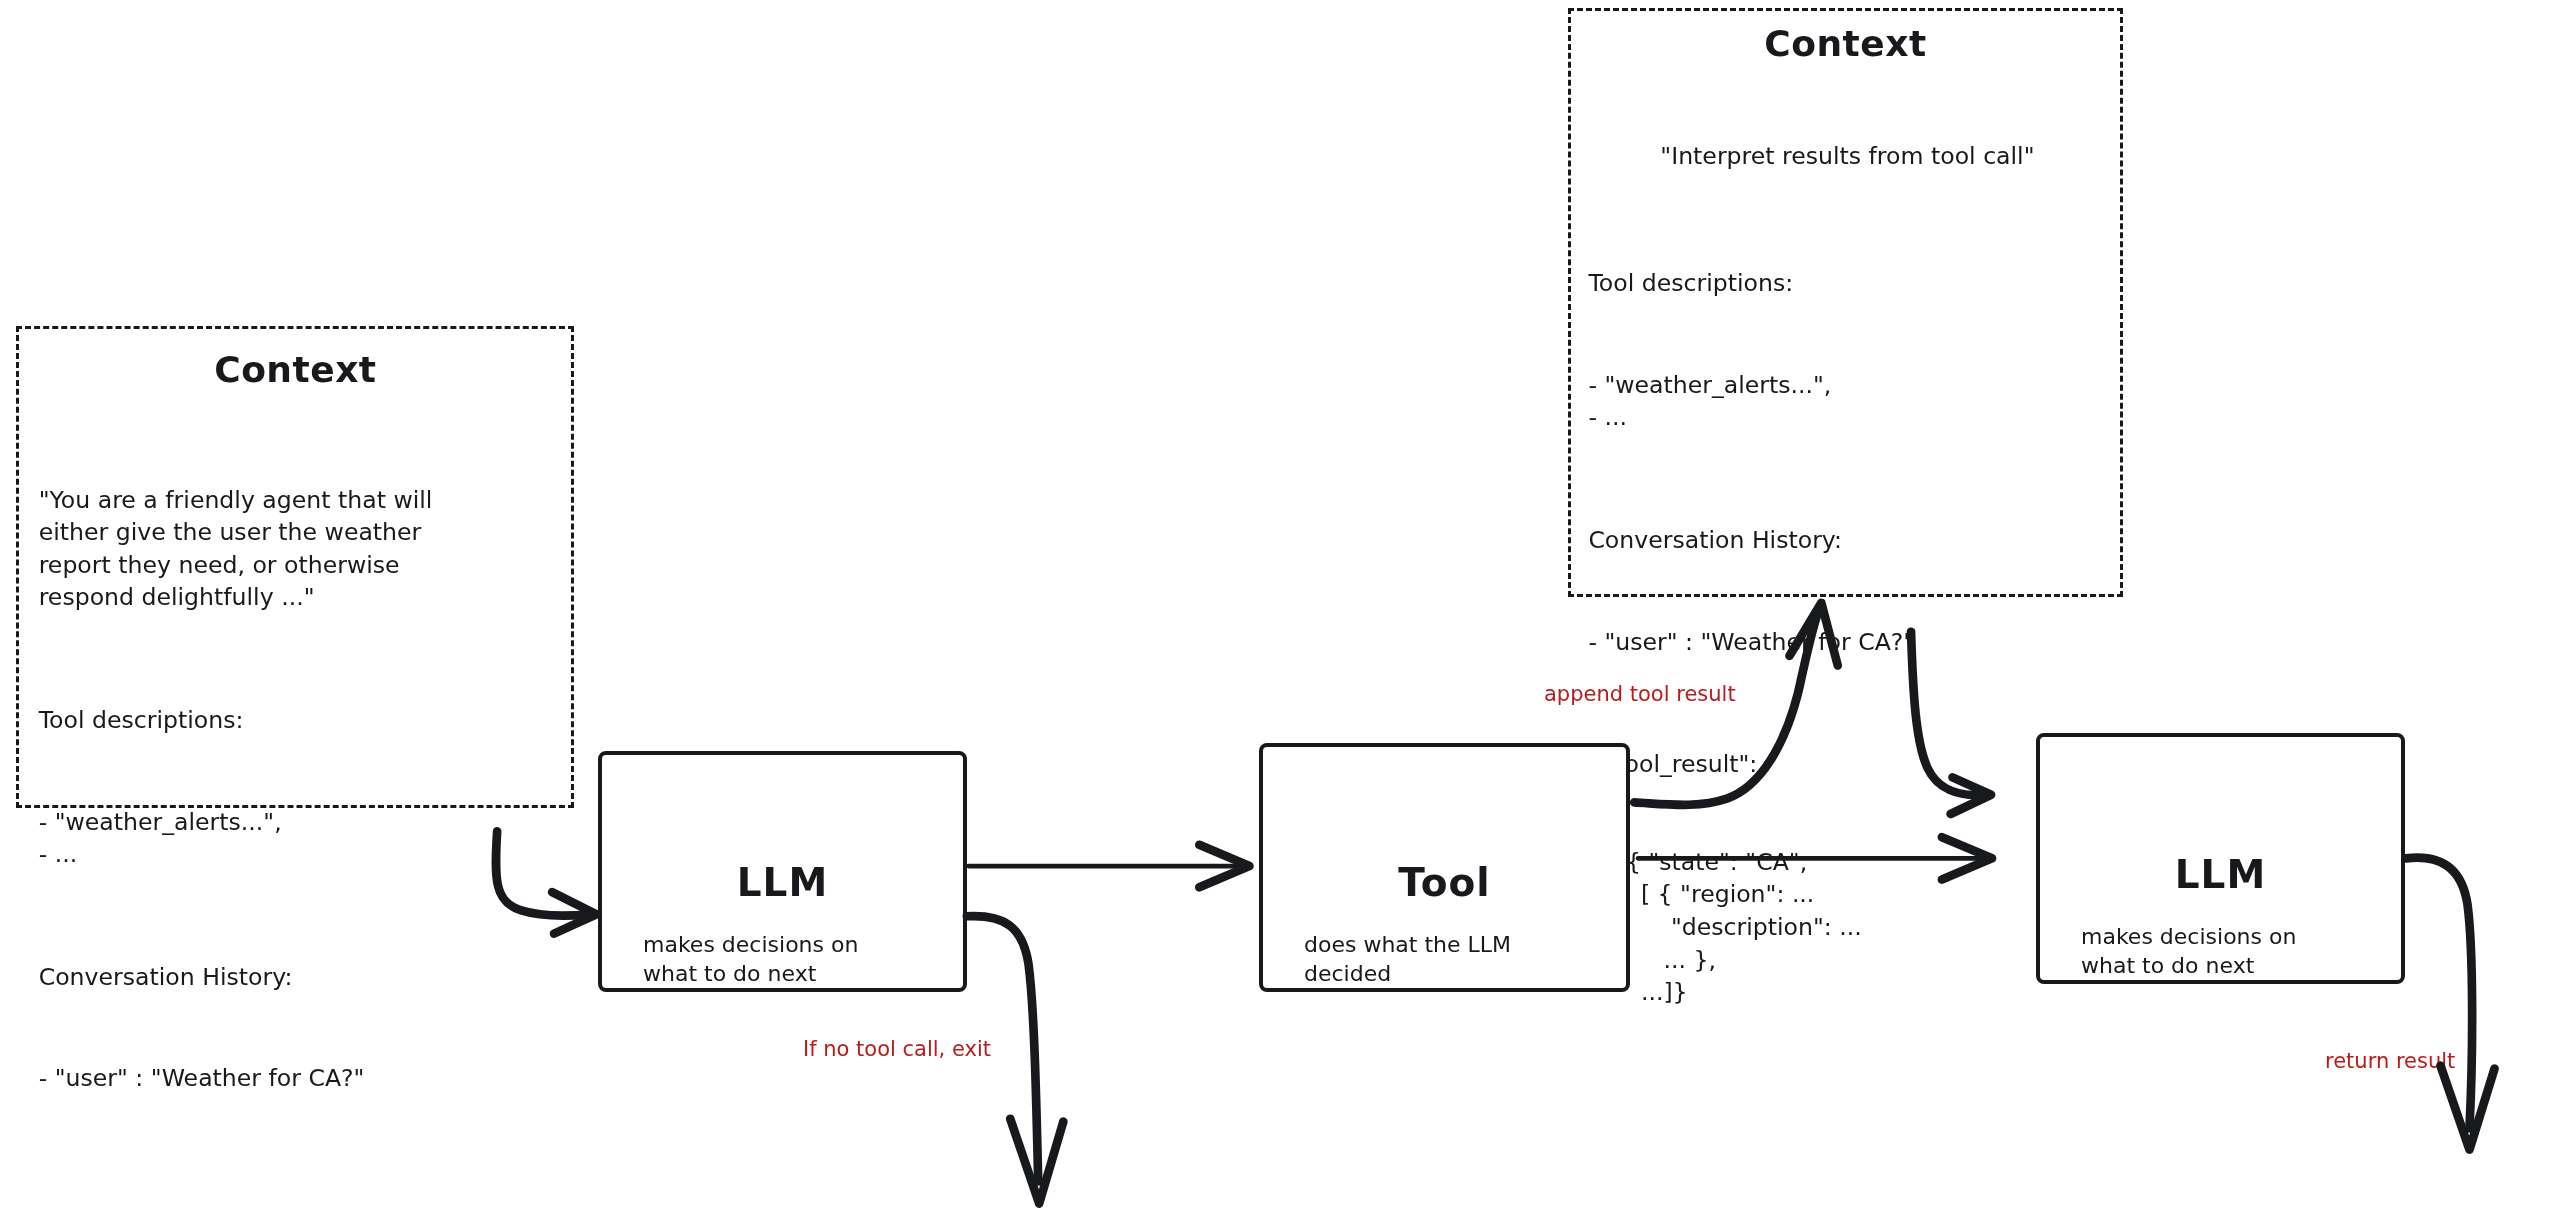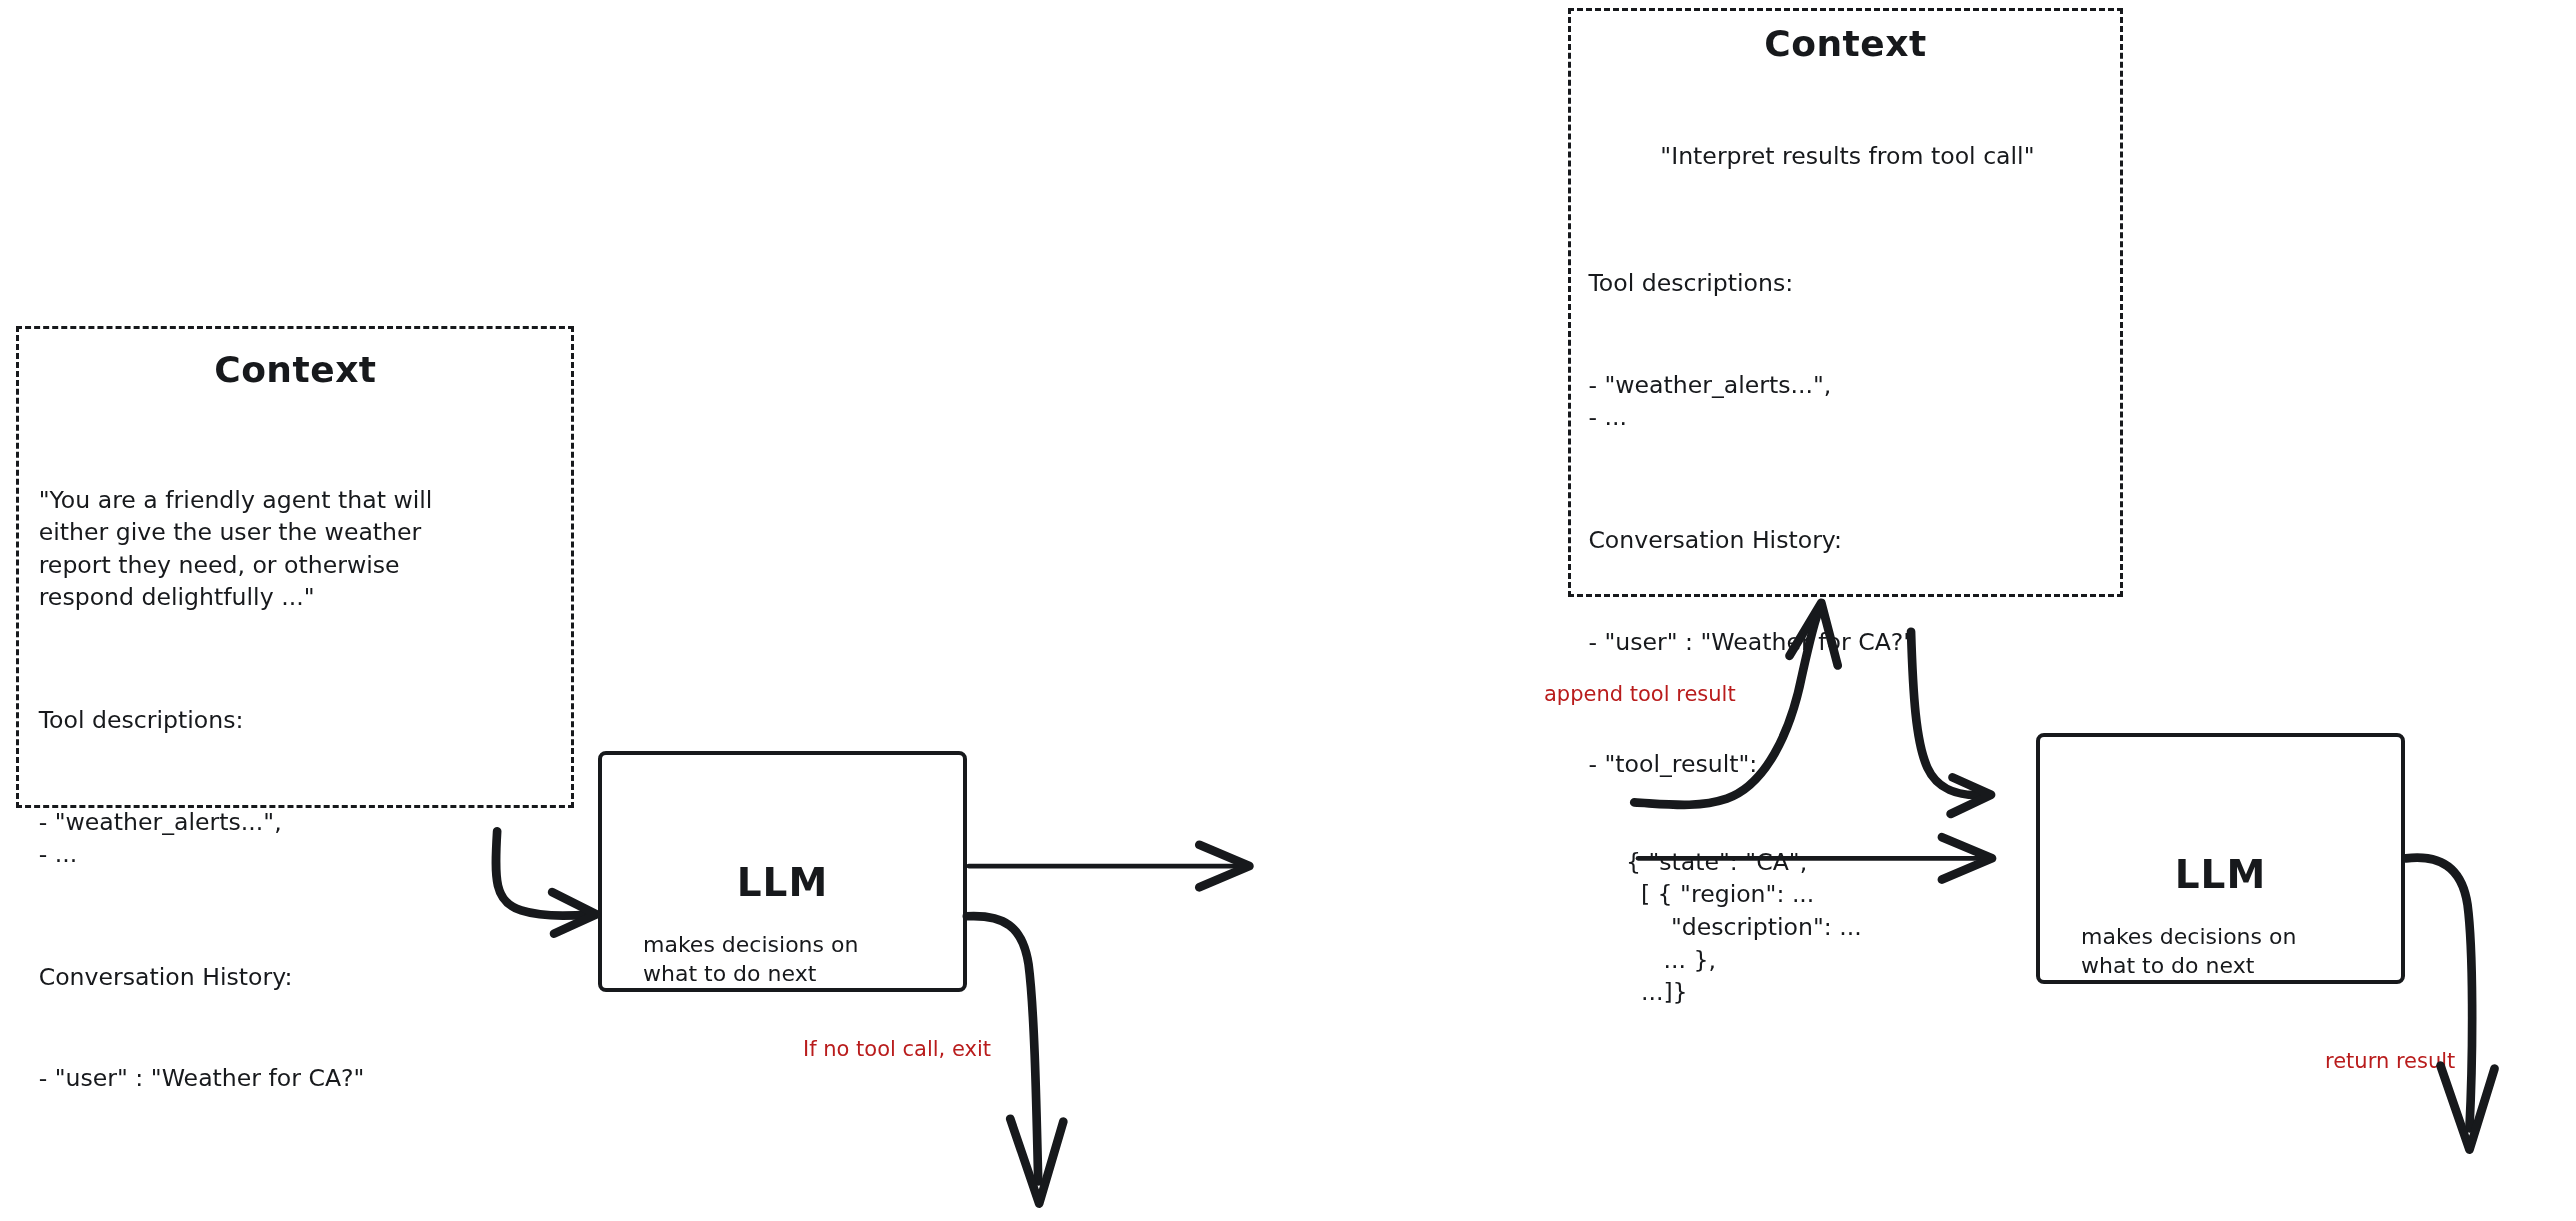--- a/index.html
+++ b/index.html
@@ -146,20 +146,25 @@
        ...]}</p>
     </div>
   </div>
 
   <div class="node" id="node-llm1">
     <div class="node-title">LLM</div>
     <div class="node-sub">makes decisions on
 what to do next</div>
   </div>
 
+  <div class="node" id="node-tool">
+    <div class="node-title">Tool</div>
+    <div class="node-sub">does what the LLM
+decided</div>
+  </div>
 
   <div class="node" id="node-llm2">
     <div class="node-title">LLM</div>
     <div class="node-sub">makes decisions on
 what to do next</div>
   </div>
 
   <div class="edge-label" id="lbl-exit">If no tool call, exit</div>
   <div class="edge-label" id="lbl-append">append tool result</div>
   <div class="edge-label" id="lbl-return">return result</div>

